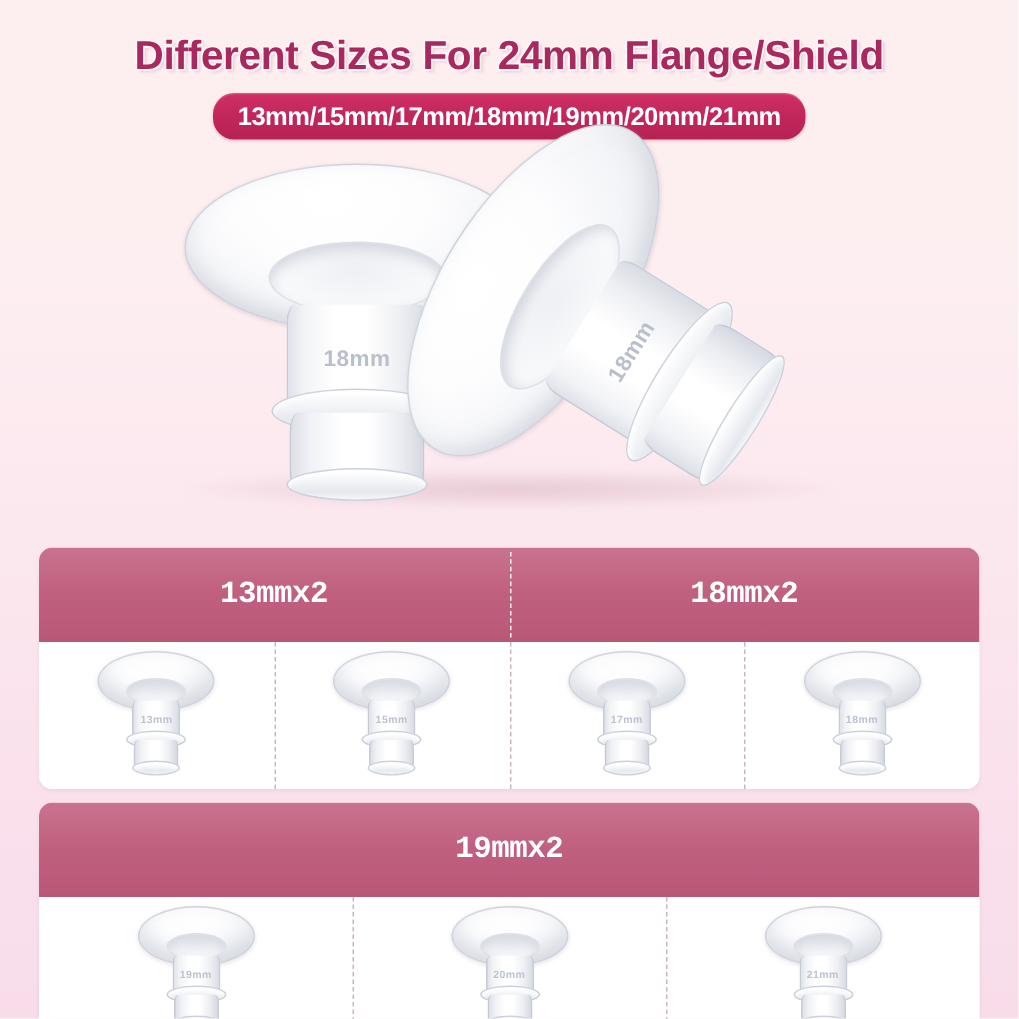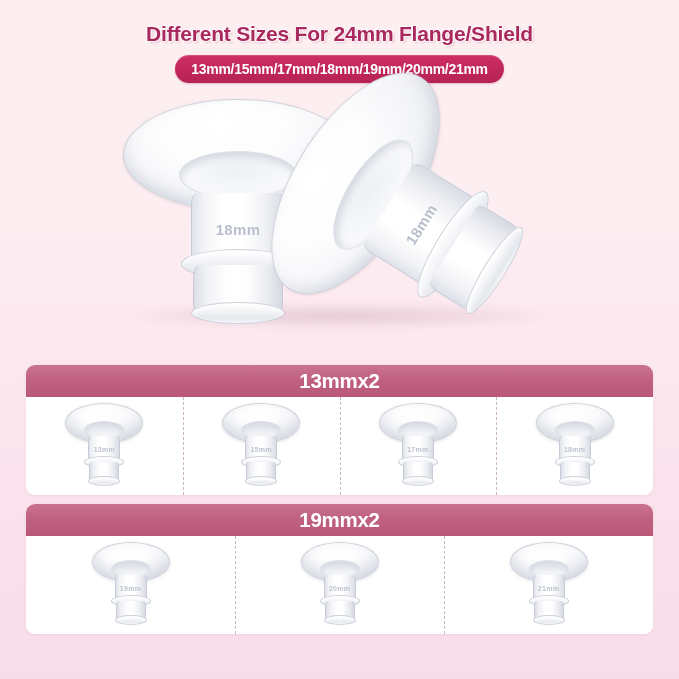--- a/index.html
+++ b/index.html
@@ -21,21 +21,21 @@
     position: relative;
   }
 
   
   .header {
     padding-top: 22px;
     text-align: center;
   }
 
   .title {
-    font-size: 21px;
+    font-size: 27px;
     font-weight: 700;
     letter-spacing: -0.2px;
     color: #a9285d;
     -webkit-text-stroke: 0.9px #fbe4ea;
     paint-order: stroke fill;
     text-shadow:
        1px 1px 0 rgba(255,255,255,.75),
       -1px 1px 0 rgba(255,255,255,.55),
        1px -1px 0 rgba(255,255,255,.55),
       -1px -1px 0 rgba(255,255,255,.55),
@@ -45,21 +45,21 @@
 
   .pill-wrap {
     margin-top: 9px;
     display: flex;
     justify-content: center;
   }
 
   .pill {
     background: linear-gradient(180deg, #cf2f66 0%, #c02659 55%, #b62255 100%);
     color: #ffffff;
-    font-size: 14px;
+    font-size: 17px;
     font-weight: 700;
     letter-spacing: -0.3px;
     line-height: 1;
     padding: 6.5px 16px 7.5px;
     border-radius: 14px;
     white-space: nowrap;
     box-shadow: 0 1px 2px rgba(150,30,75,.25),
                 inset 0 1px 0 rgba(255,255,255,.18);
   }
 
@@ -183,21 +183,22 @@
     overflow: hidden;
     box-shadow: 0 1px 3px rgba(180,140,160,.14);
     display: flex;
     flex-direction: column;
   }
   .card + .card { margin-top: 9px; }
 
   .card-head {
     display: flex;
     background: linear-gradient(180deg, #c9738f 0%, #c0607f 48%, #b95777 100%);
-    height: 32px;
+    height: 63px;
+    font-family: Liberation Mono, monospace;
   }
   .card-head .cell {
     flex: 1 1 0;
     display: flex;
     align-items: center;
     justify-content: center;
     color: #ffffff;
     font-size: 20.5px;
     font-weight: 600;
     letter-spacing: -0.3px;
@@ -278,20 +279,21 @@
     <div class="fl-ring r2"></div>
     <div class="fl-label">18mm</div>
   </div>
 </div>
 
 <div class="cards">
 
   <div class="card">
     <div class="card-head">
       <div class="cell">13mmx2</div>
+      <div class="cell">18mmx2</div>
     </div>
     <div class="card-body">
       <div class="cell">
         <div class="mini flange">
           <div class="fl-cone"></div>
           <div class="fl-cone-inner"></div>
           <div class="fl-neck"></div>
           <div class="fl-ring"></div>
           <div class="fl-base"></div>
           <div class="fl-ring r2"></div>

